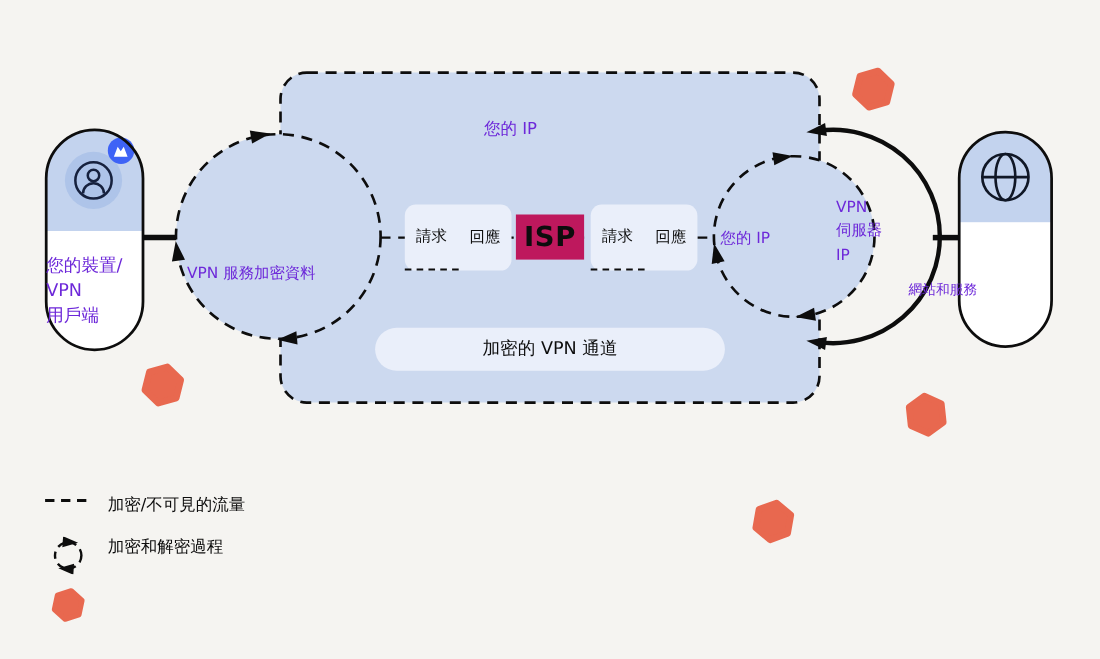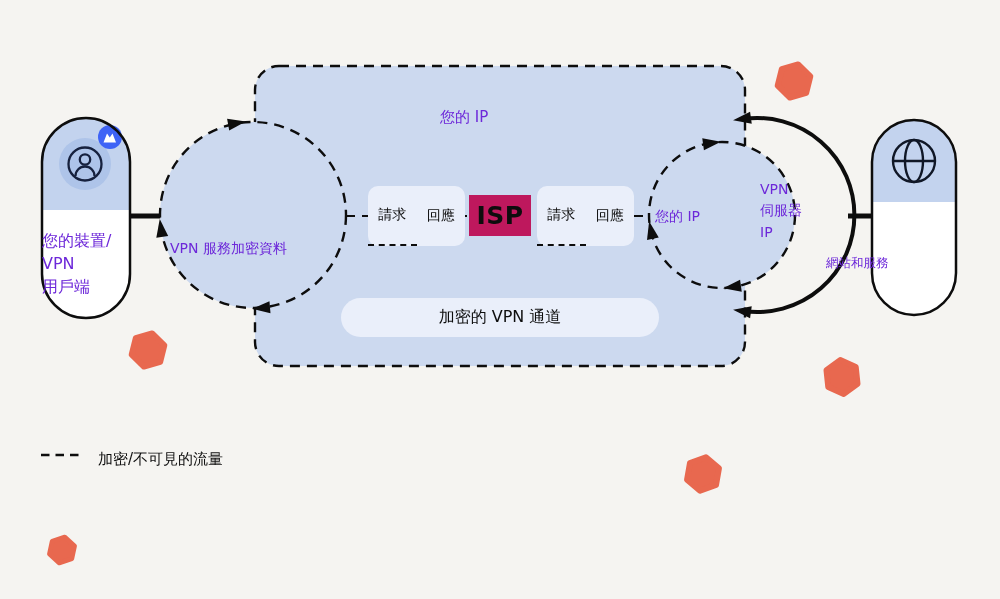--- a/index.html
+++ b/index.html
@@ -164,20 +164,30 @@
 
   <div class="legend-row legend-row-1">
     <div class="icon-cell">
       <svg width="46" height="10" viewBox="0 0 46 10">
         <line x1="2" y1="5" x2="44" y2="5" stroke="#0d0d0d" stroke-width="2.6" stroke-dasharray="8.5 6"></line>
       </svg>
     </div>
     <div class="legend-text">加密/不可見的流量</div>
   </div>
 
+  <div class="legend-row legend-row-2">
+    <div class="icon-cell">
+      <svg width="34" height="34" viewBox="0 0 34 34">
+        <circle cx="17" cy="17" r="12" fill="none" stroke="#0d0d0d" stroke-width="2.2" stroke-dasharray="6.5 5"></circle>
+        <path d="M -7 -5 L 7 0 L -7 5 Z" transform="translate(19 5) rotate(4)" fill="#0d0d0d"></path>
+        <path d="M -7 -5 L 7 0 L -7 5 Z" transform="translate(15 29) rotate(184)" fill="#0d0d0d"></path>
+      </svg>
+    </div>
+    <div class="legend-text">加密和解密過程</div>
+  </div>
 
   <div class="legend-row legend-row-3">
     <div class="icon-cell">
       <svg width="34" height="36" viewBox="-18 -18 36 36">
         <path d="M 0 -14 L 12.1 -7 L 12.1 7 L 0 14 L -12.1 7 L -12.1 -7 Z" fill="#e8684f" stroke="#e8684f" stroke-width="5" stroke-linejoin="round" transform="rotate(12)"></path>
       </svg>
     </div>
   </div>
 
 </div>

